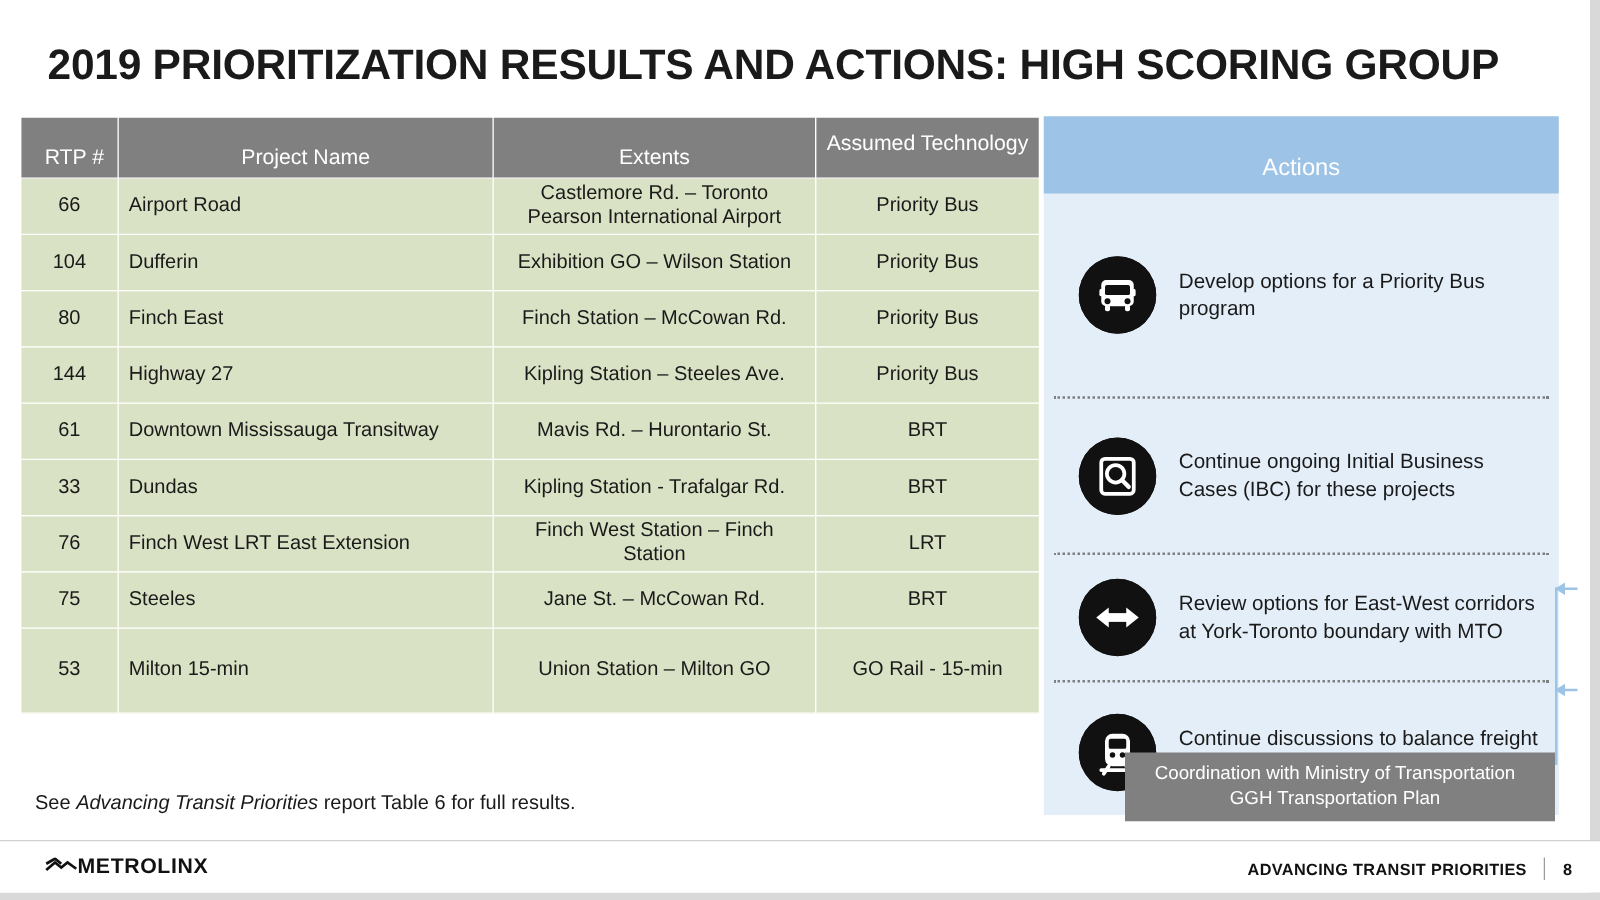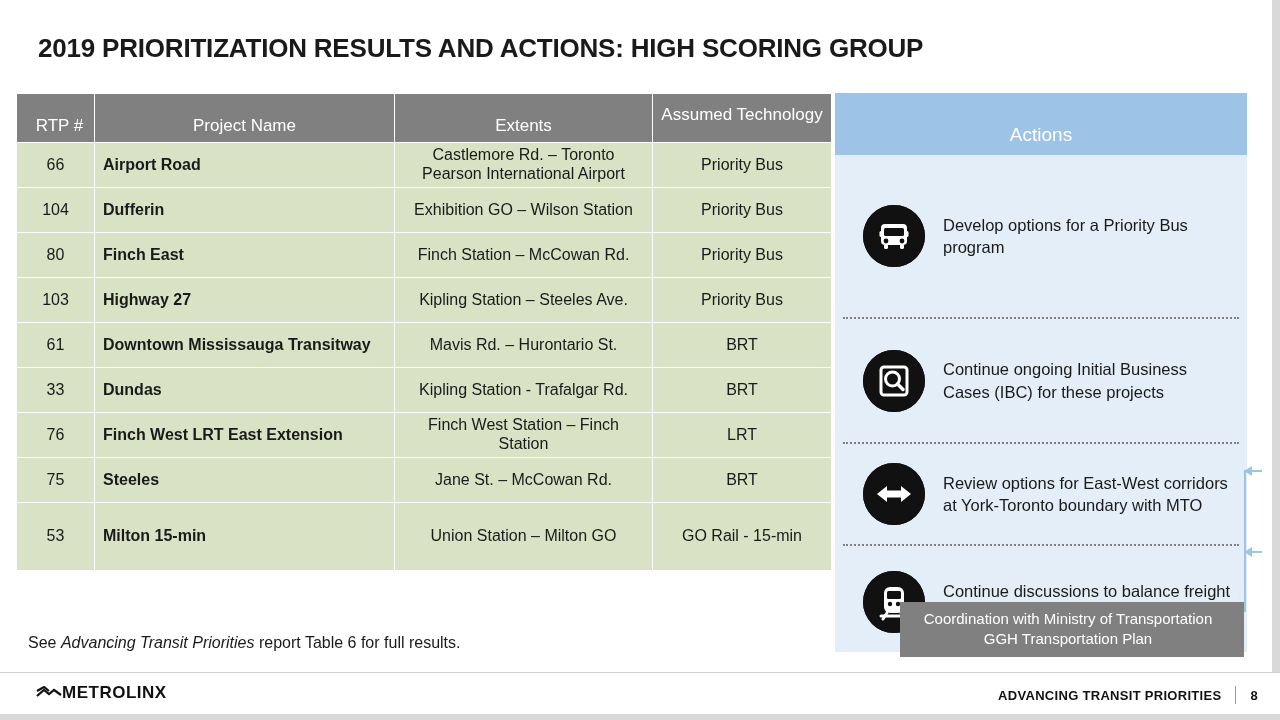--- a/index.html
+++ b/index.html
@@ -21,21 +21,21 @@
     background: #d9d9d9;
   }
   .edge-bottom {
     position: absolute; left: 0; bottom: 0; width: 1280px; height: 6px;
     background: #d9d9d9;
   }
 
   .title {
     position: absolute;
     left: 38px; top: 33px;
-    font-size: 26px;
+    font-size: 34px;
     font-weight: bold;
     color: #1a1a1a;
     letter-spacing: -0.2px;
     white-space: nowrap;
   }
 
   
   .table-wrap {
     position: absolute;
     left: 16px; top: 93px;
@@ -67,21 +67,21 @@
   table.grid td {
     background: #d9e2c4;
     color: #1a1a1a;
     font-size: 16px;
     height: 45px;
     border: 1px solid #ffffff;
     padding: 3px 8px;
     line-height: 1.16;
   }
   td.c-rtp { text-align: center; }
-  td.c-name { text-align: left; padding-left: 16px; font-weight: bold; }
+  td.c-name { text-align: left; padding-left: 16px; }
   td.c-ext { text-align: center; font-size: 15px; }
   td.c-tech { text-align: center; }
   tr.tall-row td { height: 68px; }
 
   
   .actions-panel {
     position: absolute;
     left: 835px; top: 93px;
     width: 412px;
   }
@@ -223,21 +223,21 @@
           <td class="c-ext">Exhibition GO – Wilson Station</td>
           <td class="c-tech">Priority Bus</td>
         </tr>
         <tr>
           <td class="c-rtp">80</td>
           <td class="c-name">Finch East</td>
           <td class="c-ext">Finch Station – McCowan Rd.</td>
           <td class="c-tech">Priority Bus</td>
         </tr>
         <tr>
-          <td class="c-rtp">103</td>
+          <td class="c-rtp">144</td>
           <td class="c-name">Highway 27</td>
           <td class="c-ext">Kipling Station – Steeles Ave.</td>
           <td class="c-tech">Priority Bus</td>
         </tr>
         <tr>
           <td class="c-rtp">61</td>
           <td class="c-name">Downtown Mississauga Transitway</td>
           <td class="c-ext">Mavis Rd. – Hurontario St.</td>
           <td class="c-tech">BRT</td>
         </tr>

